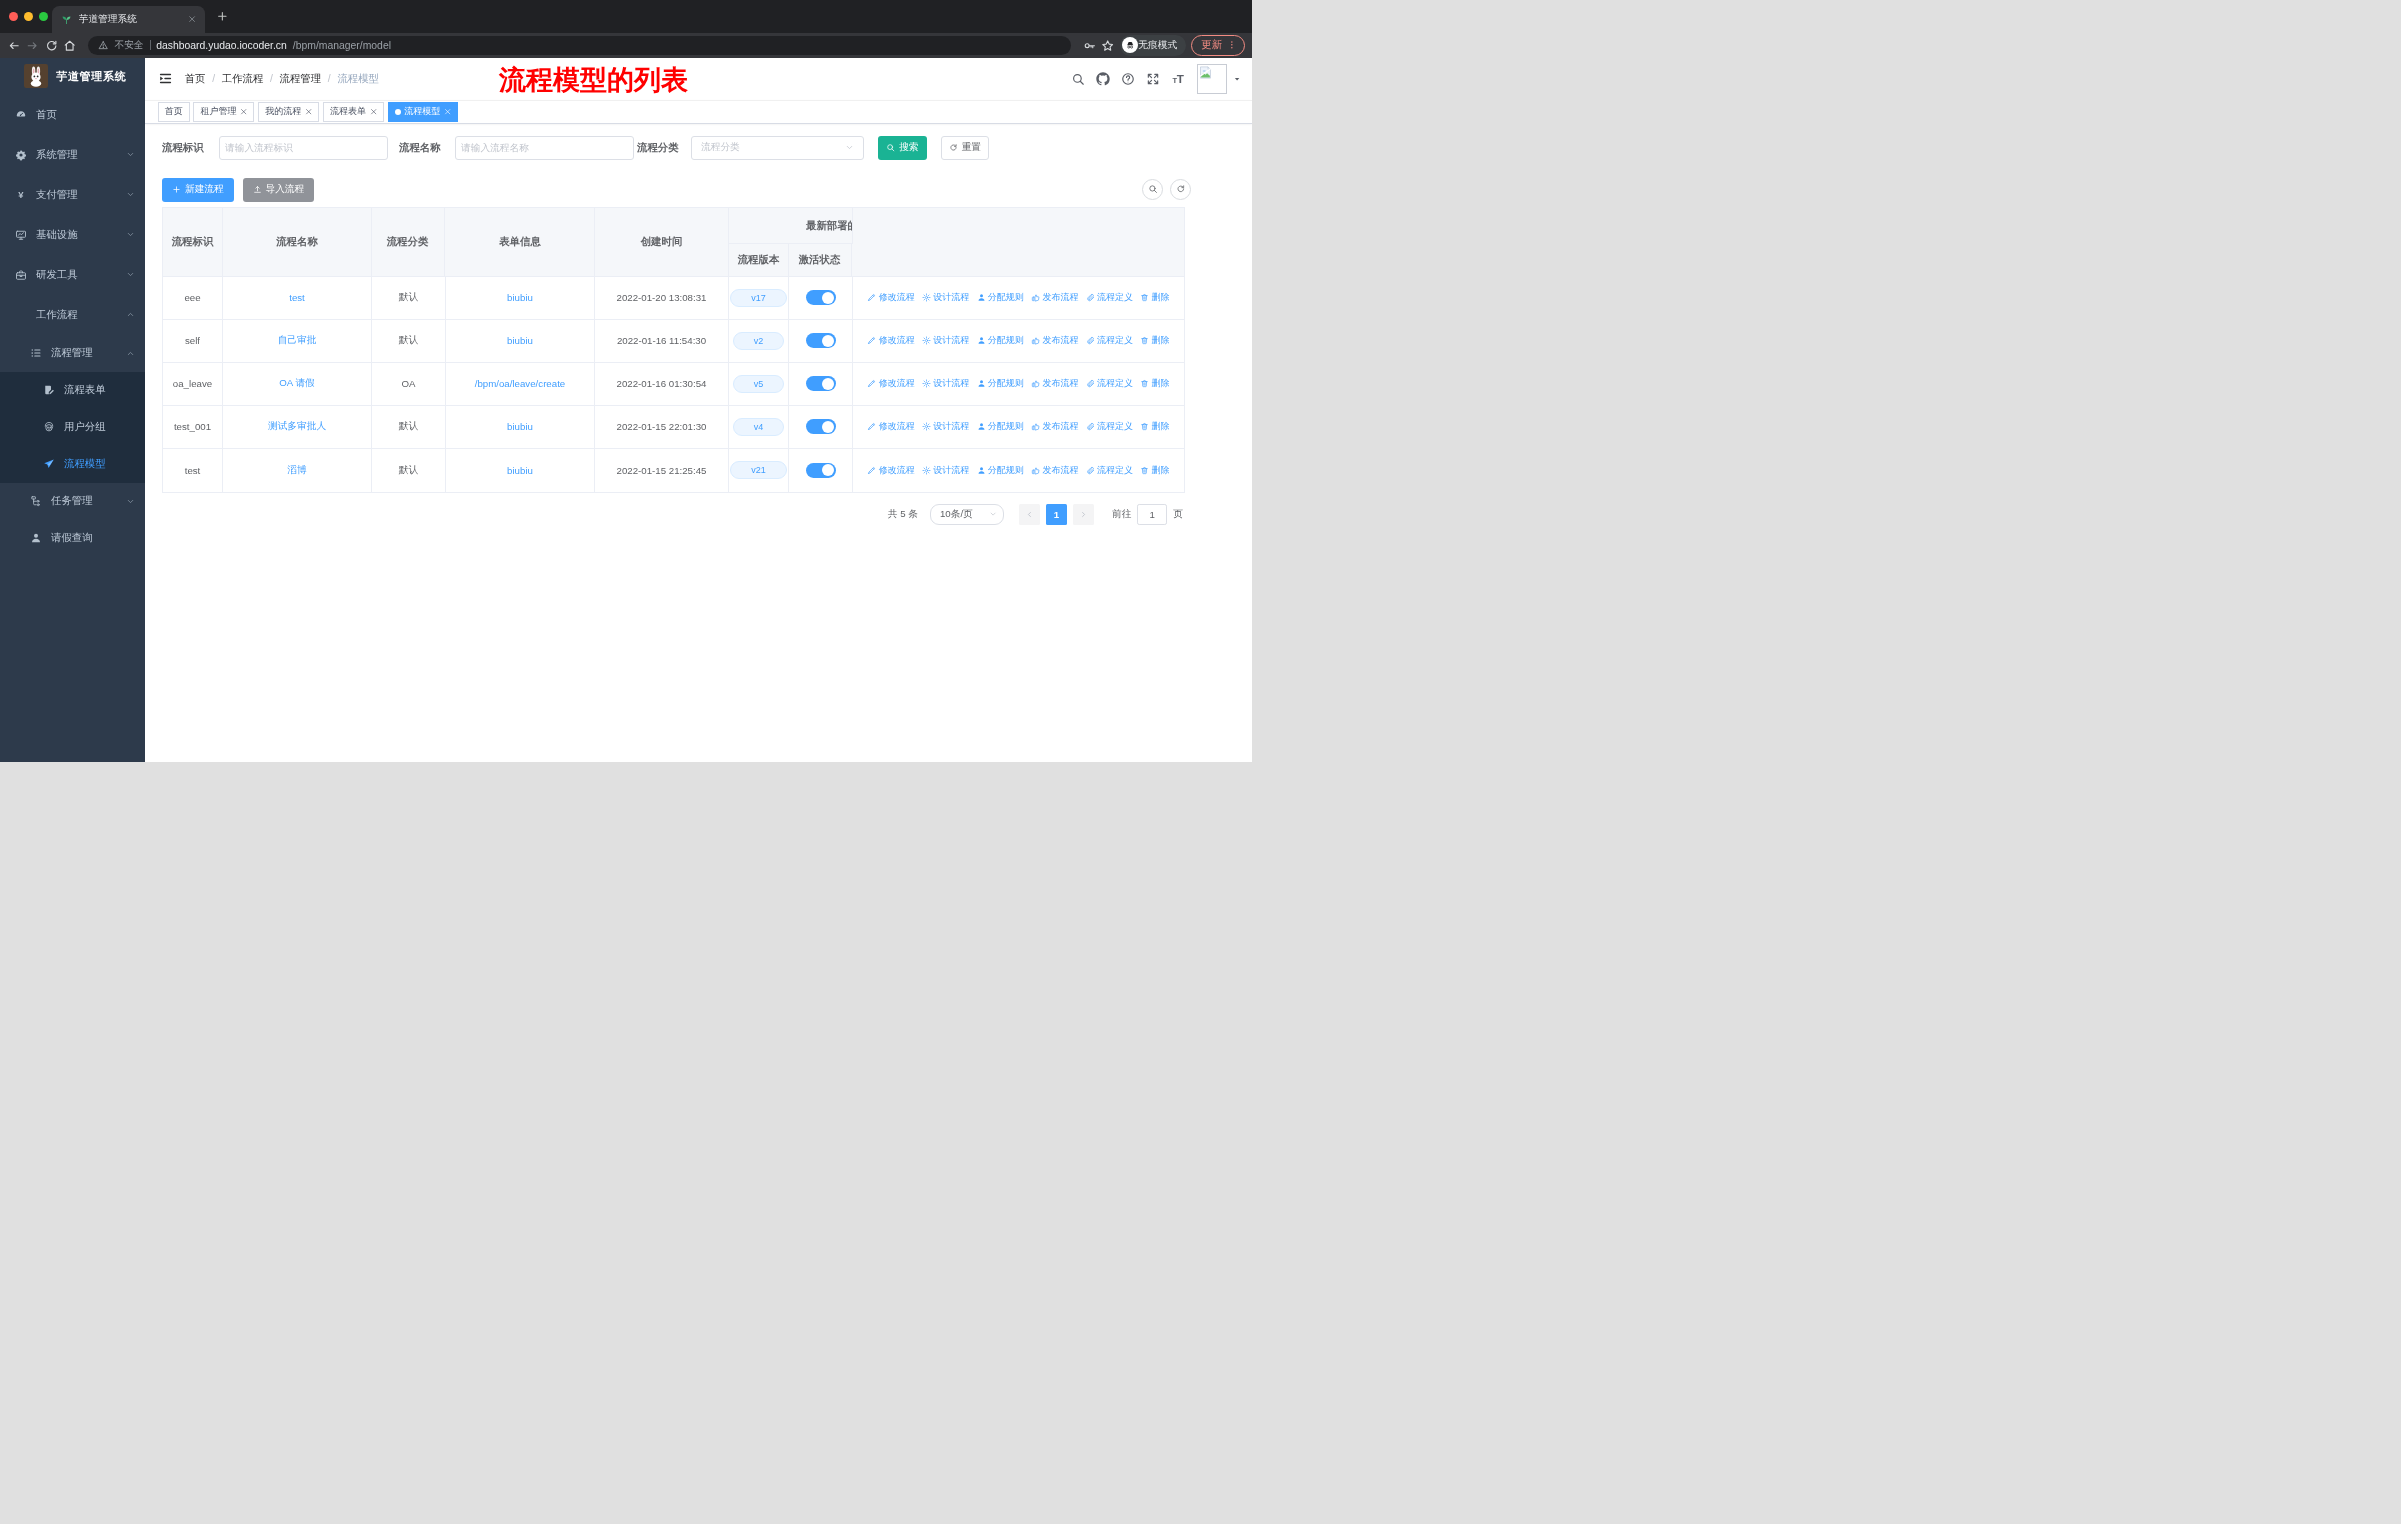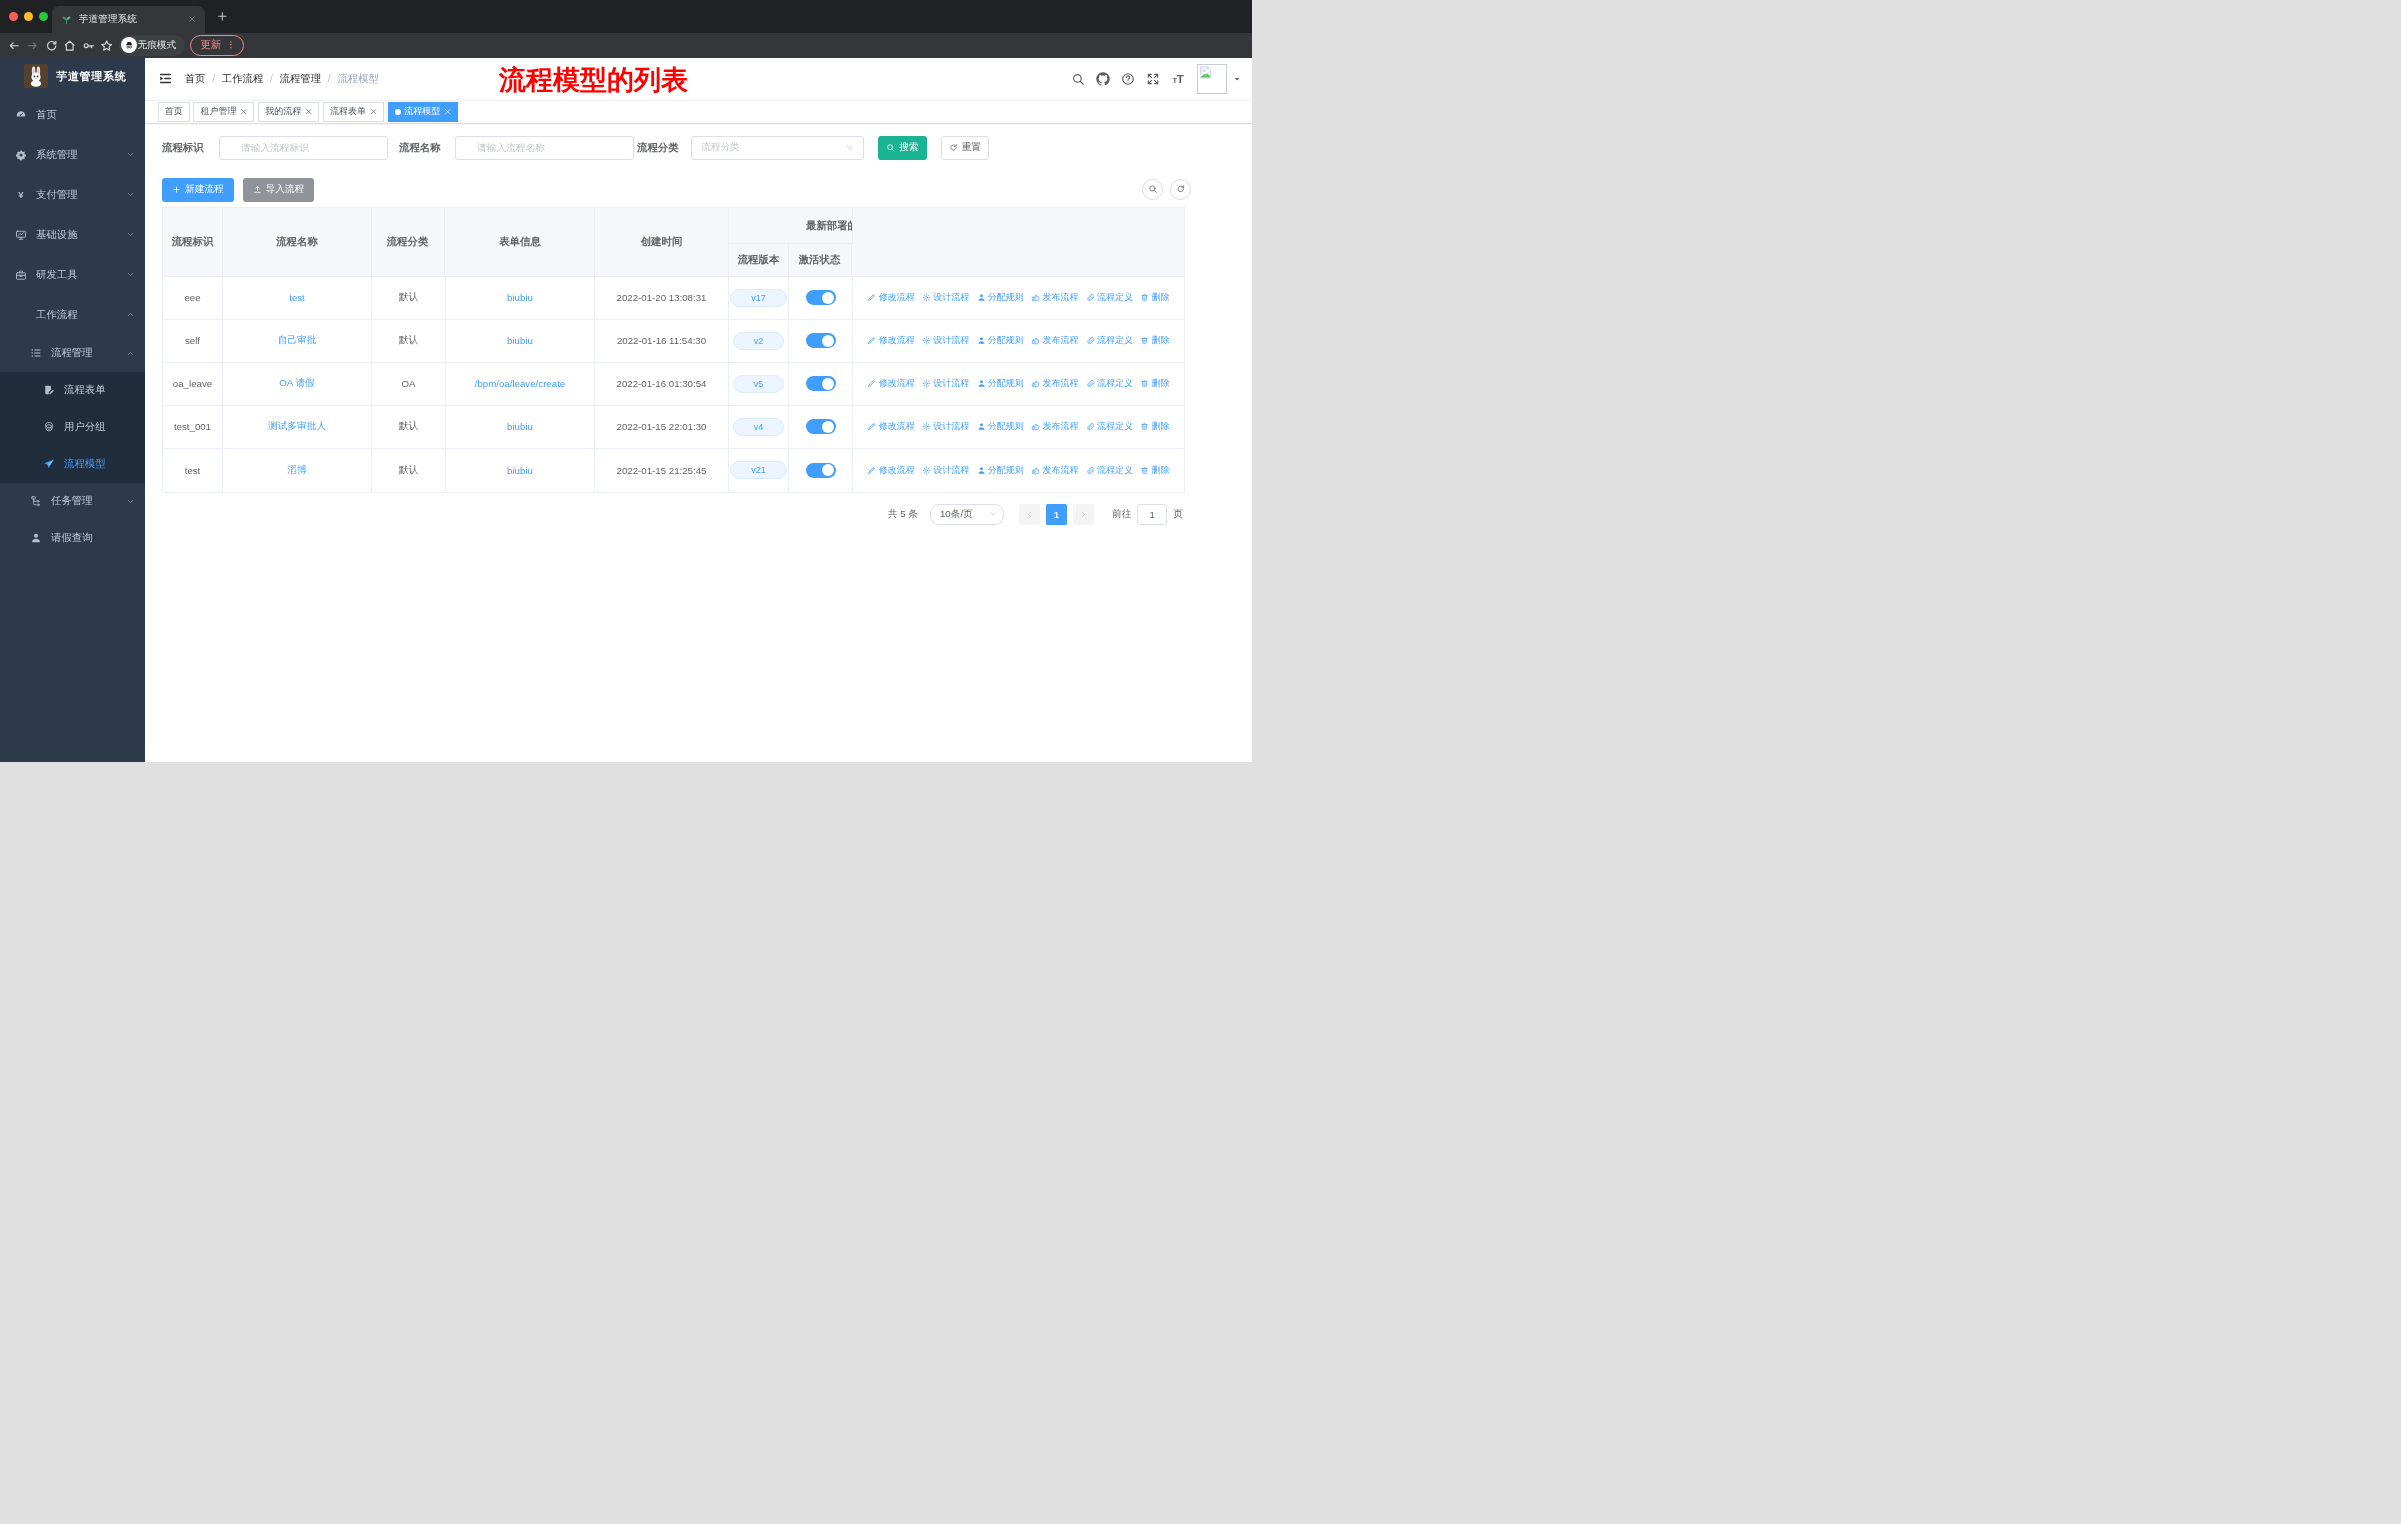--- a/index.html
+++ b/index.html
@@ -62,21 +62,21 @@
 
   .tagsbar{position:absolute;left:0;right:0;top:42px;height:24.6px;background:#fff;border-top:0.7px solid #f0f0f0;border-bottom:0.7px solid #d8dce5;box-shadow:0 0.7px 2.2px rgba(0,0,0,.08);display:flex;align-items:center;gap:3.7px;padding-left:12.7px;box-sizing:border-box}
   .tag{display:inline-flex;align-items:center;gap:3.7px;height:19.4px;padding:0 6px;border:0.7px solid #d8dce5;background:#fff;color:#495060;font-size:9px;box-sizing:border-box;cursor:pointer}
   .tag.active{background:#409eff;border-color:#409eff;color:#fff}
   .tagdot{width:6px;height:6px;border-radius:50%;background:#fff}
   .tclose{width:7.4px;height:7.4px}
 
   
   .ff-label{position:absolute;top:78px;height:24px;line-height:24px;font-size:10.4px;font-weight:700;color:#606266}
   .f-l1{left:17px}.f-l2{left:254px}.f-l3{left:492px}
-  .el-input{position:absolute;top:78px;height:24px;border:0.7px solid #dcdfe6;border-radius:3px;background:#fff;box-sizing:border-box;font-size:9.7px;color:#606266;padding:0 21px;outline:none}
+  .el-input{position:absolute;top:78px;height:24px;border:0.7px solid #dcdfe6;border-radius:3px;background:#fff;box-sizing:border-box;font-size:9.7px;color:#606266;padding:0 5px;outline:none}
   .el-input::placeholder{color:#c0c4cc}
   .f-i1{left:74px;width:169px}.f-i2{left:310px;width:179px}
   .selbox{position:absolute;top:78px;left:546px;width:173px;height:24px;border:0.7px solid #dcdfe6;border-radius:3px;background:#fff;box-sizing:border-box;display:flex;align-items:center;justify-content:space-between;padding:0 9px;font-size:9.7px;color:#c0c4cc}
   .selbox .icon{width:9px;height:9px;color:#c0c4cc}
   .btn{position:absolute;top:78px;height:24px;border-radius:3px;display:flex;align-items:center;justify-content:center;gap:3.7px;font-size:9.7px;box-sizing:border-box;cursor:pointer}
   .btn .icon{width:9px;height:9px}
   .btn-search{left:733px;width:49px;background:#1ab394;color:#fff}
   .btn-reset{left:796px;width:48px;background:#fff;border:0.7px solid #dcdfe6;color:#606266}
   .btn-create{top:120px;left:17px;width:72px;background:#409eff;color:#fff}
   .btn-import{top:120px;left:98px;width:71px;background:#909399;color:#fff}
@@ -168,20 +168,33 @@
           <path d="M19.5 12a7.5 7.5 0 1 1-2.2-5.3"></path>
           <path d="M19.5 4v4.7h-4.7"></path>
         </svg>
       </span>
     <span class="icon nav-ic">
         <svg viewBox="0 0 24 24" fill="none" stroke="currentColor" stroke-width="2" stroke-linecap="round" stroke-linejoin="round">
           <path d="M4 11l8-7 8 7"></path>
           <path d="M6 9.5V20h12V9.5"></path>
         </svg>
       </span>
+    <div class="urlbar">
+      <span class="icon warn">
+          <svg viewBox="0 0 24 24" fill="none" stroke="currentColor" stroke-width="2" stroke-linecap="round" stroke-linejoin="round">
+            <path d="M12 4L2.5 20h19L12 4z"></path>
+            <path d="M12 10v4"></path>
+            <circle cx="12" cy="17" r="0.6" fill="currentColor"></circle>
+          </svg>
+        </span>
+      <span>不安全</span>
+      <span class="udiv"></span>
+      <span class="uhost">dashboard.yudao.iocoder.cn</span>
+        <span class="upath">/bpm/manager/model</span>
+    </div>
     <span class="icon nav-ic">
         <svg viewBox="0 0 24 24" fill="none" stroke="currentColor" stroke-width="2" stroke-linecap="round" stroke-linejoin="round">
           <circle cx="7.5" cy="12" r="3.5"></circle>
           <path d="M11 12h9.5M17.5 12v3.5M14.5 12v2.5"></path>
         </svg>
       </span>
     <span class="icon nav-ic">
         <svg viewBox="0 0 24 24" fill="none" stroke="currentColor" stroke-width="2" stroke-linecap="round" stroke-linejoin="round">
           <path d="M12 3.5l2.6 5.6 6.1.7-4.5 4.2 1.2 6-5.4-3-5.4 3 1.2-6L3.3 9.8l6.1-.7z"></path>
         </svg>

